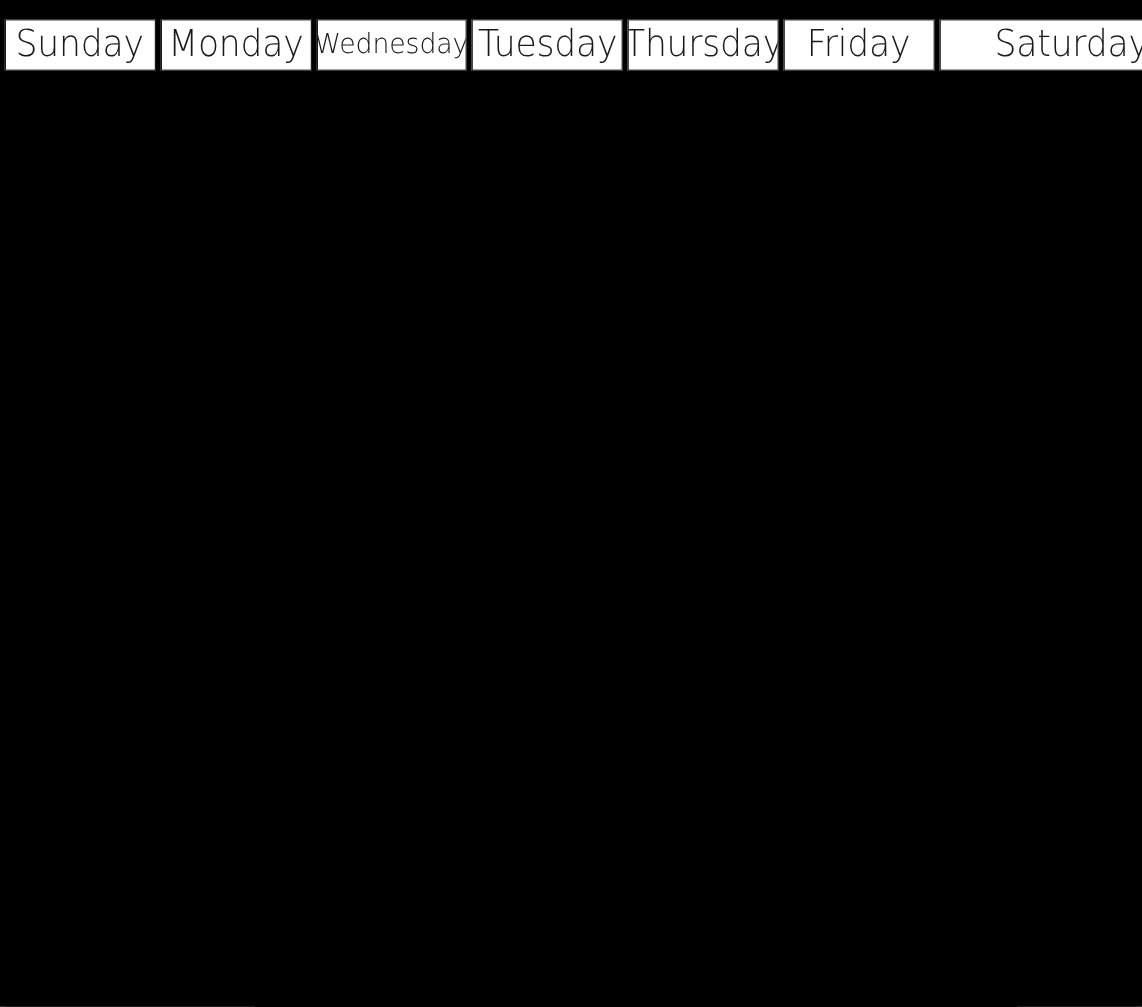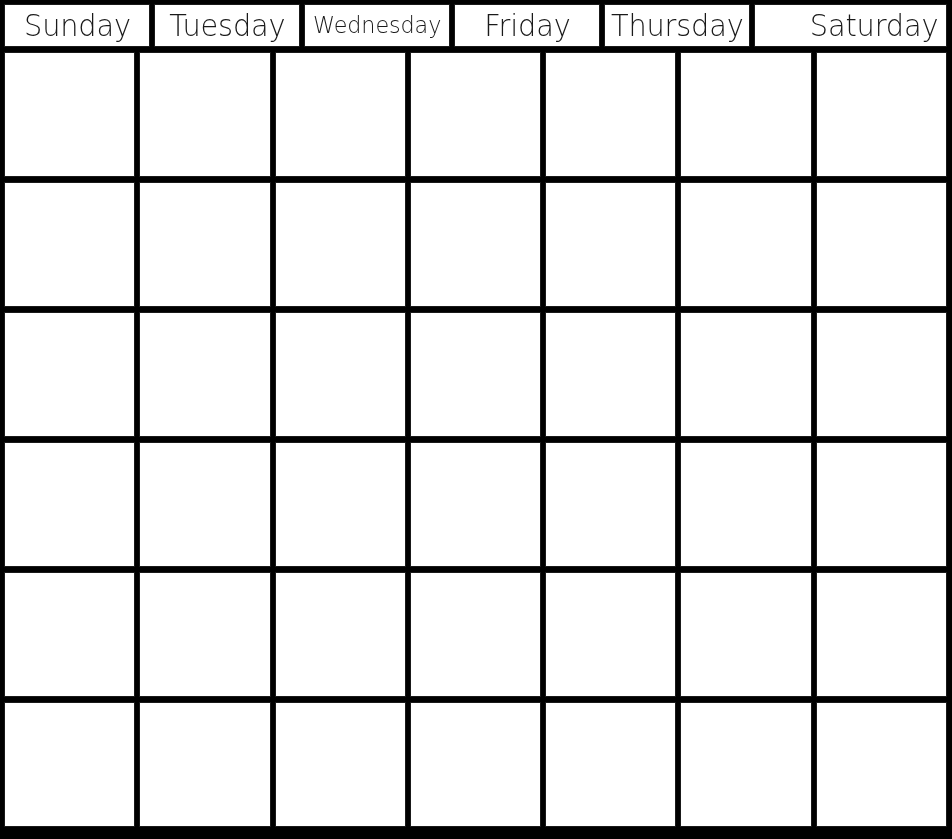--- a/index.html
+++ b/index.html
@@ -33,22 +33,23 @@
     padding: 4px 5px 12px 4px;
   }
 
   
   #calendar-grid {
     position: relative;
     width: 100%;
     height: 100%;
     box-sizing: border-box;
     display: flex;
-    flex-direction: column;
-    background: #000000;
+    flex-direction: row;
+    background: #000000;
+    margin-top: 12px;
   }
 
   
   #weekday-header {
     display: flex;
     flex: 0 0 43px;
     height: 43px;
     background: #000000;
     margin-bottom: 5px;
   }
@@ -133,30 +134,33 @@
 
 <div id="calendar-page">
   <div id="calendar-frame">
     <div id="calendar-grid">
 
       <div id="weekday-header">
         <div class="weekday-cell">
           <span class="weekday-label">Sunday</span>
         </div>
         <div class="weekday-cell">
-          <span class="weekday-label">Tuesday</span>
+          <span class="weekday-label">Monday</span>
         </div>
         <div class="weekday-cell is-narrow">
           <span class="weekday-label">Wednesday</span>
         </div>
         <div class="weekday-cell">
+          <span class="weekday-label">Tuesday</span>
+        </div>
+        <div class="weekday-cell">
+          <span class="weekday-label">Thursday</span>
+        </div>
+        <div class="weekday-cell">
           <span class="weekday-label">Friday</span>
-        </div>
-        <div class="weekday-cell">
-          <span class="weekday-label">Thursday</span>
         </div>
         <div class="weekday-cell">
           <span class="weekday-label">Saturday</span>
         </div>
       </div>
 
       <div id="calendar-body">
 
         <div class="week-row">
           <div class="day-cell">

